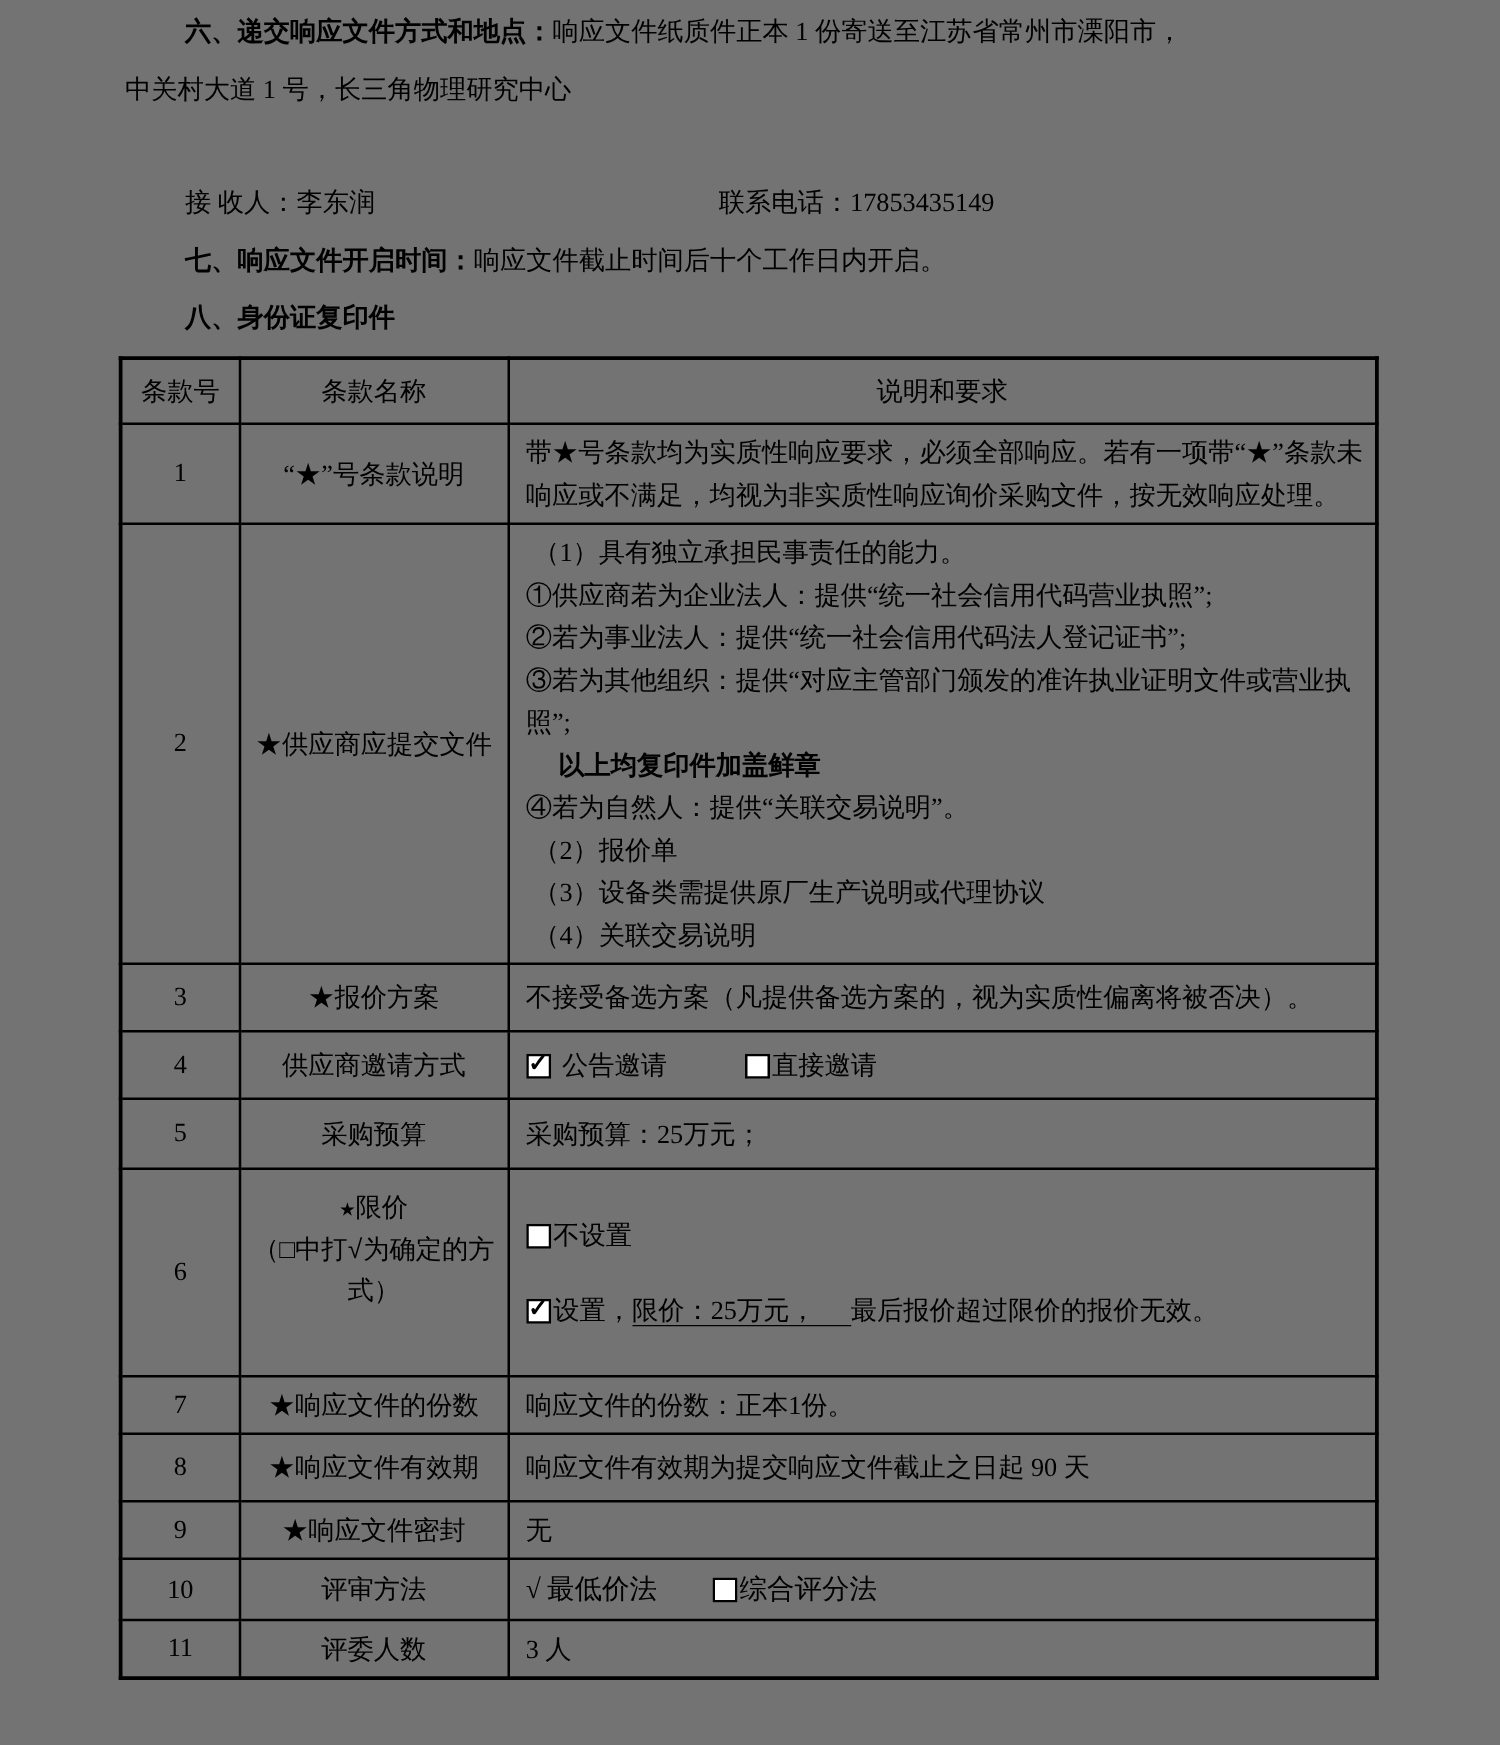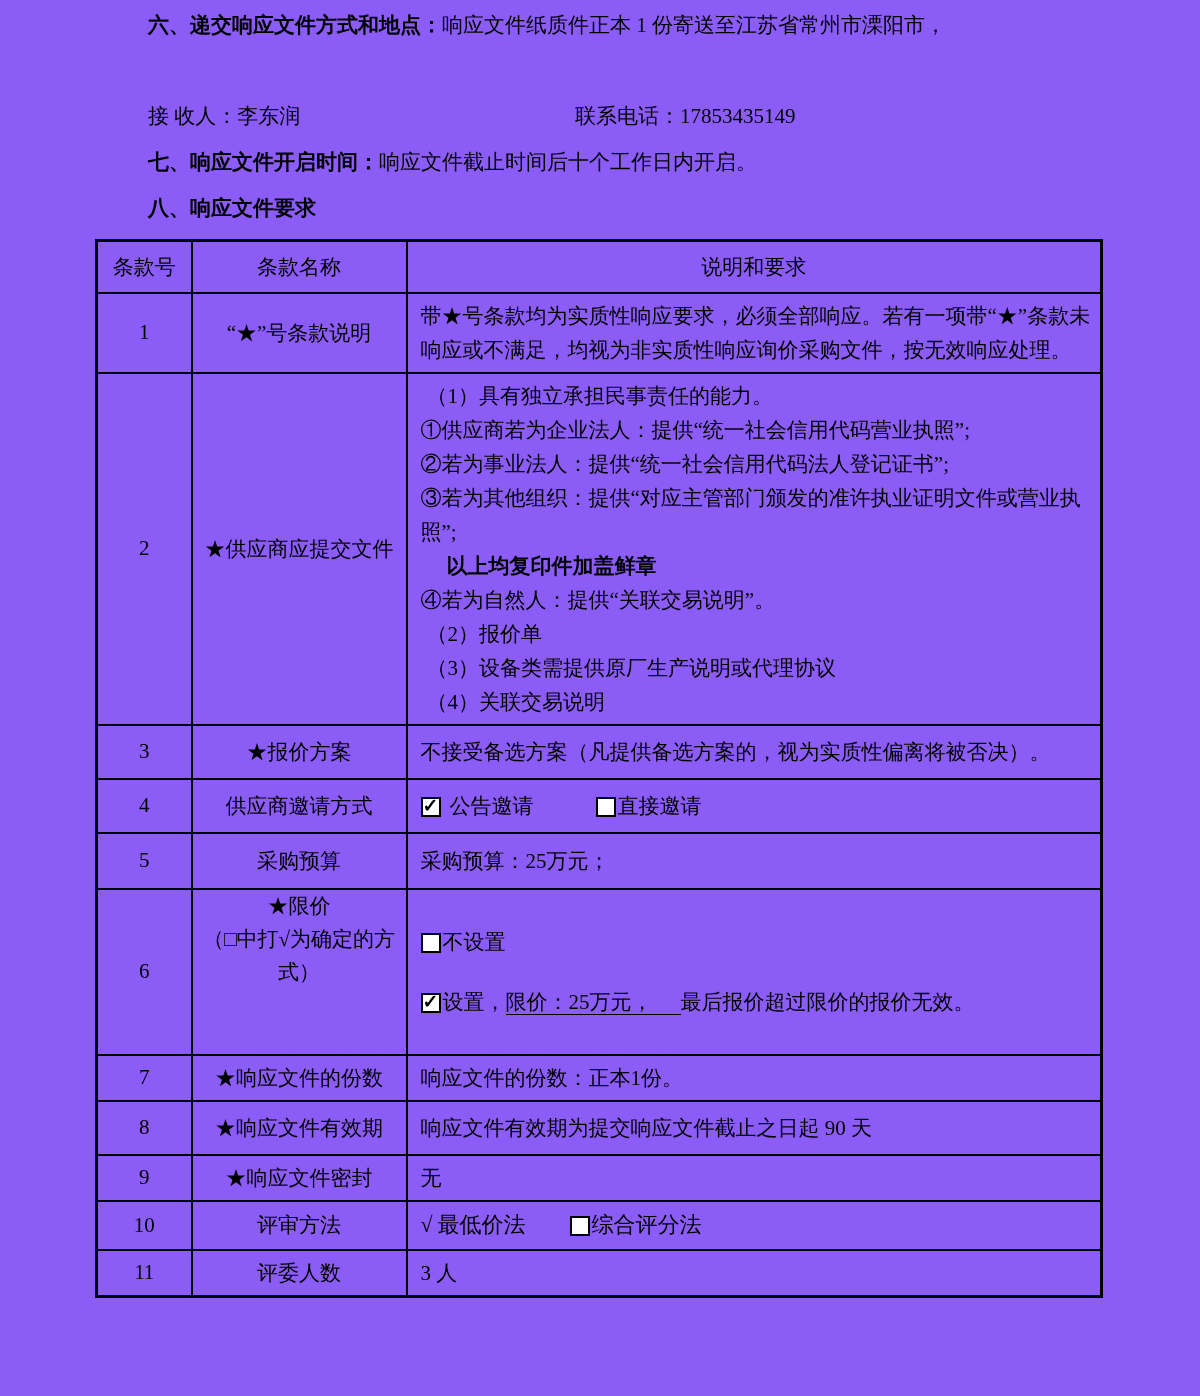--- a/index.html
+++ b/index.html
@@ -2,21 +2,21 @@
 <html><head>
 <meta charset="utf-8">
 <style>
   * { box-sizing: border-box; }
   html,body { margin:0; padding:0; }
   body {
     width:1200px; height:1396px; background:#ffffff; color:#000000;
     font-family:"Liberation Serif","DejaVu Serif",serif;
     font-size:21px;
   }
-  .page { position:relative; width:1200px; height:1396px; overflow:hidden; background:#8b5cf6; }
+  .page { position:relative; width:1200px; height:1396px; overflow:hidden; background:#737373; }
 
   
   .intro { padding:12px 100px 0 100px; }
   .iline { line-height:26px; margin:0 0 20px 0; }
   .iline.tight { margin-bottom:18px; }
   .ind { padding-left:48px; }
   .bold { font-weight:700; }
   .contact-left { display:inline-block; width:427px;margin-top:45px; }
 
   
@@ -41,21 +41,21 @@
   tr.rh10 td { height:49px; }
   tr.rh11 td { height:42px; }
   tr.rh12 td { height:44px; }
   tr.rh13 td { height:50px; }
 
   .desc-r2 { line-height:34px; padding-top:8px; padding-bottom:8px; }
   .desc-r2 .ln { line-height:34px; }
   .in-a { padding-left:6px; }
   .in-b { padding-left:26px;font-weight:bold; }
 
-  td.name-r6 { vertical-align:top; padding-top:0; line-height:33px; }
+  td.name-r6 { vertical-align:top; padding-top:16px; line-height:33px;font-family:Liberation Mono, monospace; }
   .r6-opt1 { margin:0 0 26px 0; }
 
   
   .cb {
     display:inline-block; width:20px; height:20px; border:2px solid #000;
     vertical-align:-4px; text-align:center; position:relative; background:#fff;
   }
   .cb .mk { position:absolute; left:0; top:-4px; width:100%; font-size:19px; line-height:22px; font-weight:700; }
   .cb.mr { margin-right:9px; }
   .cb.mr2 { margin-right:2px; }
@@ -73,28 +73,31 @@
 </style>
 </head>
 <body>
 
 <div class="page">
 
   <div class="intro">
     <div class="iline ind">
       <span class="bold">六、递交响应文件方式和地点：</span><span>响应文件纸质件正本 1 份寄送至江苏省常州市溧阳市，</span>
     </div>
+    <div class="iline">
+      <span>中关村大道 1 号，长三角物理研究中心</span>
+    </div>
     <div class="iline ind">
       <span class="contact-left"><span>接 收人：</span><span>李东润</span></span><span>联系电话：</span><span>17853435149</span>
     </div>
     <div class="iline ind">
       <span class="bold">七、响应文件开启时间：</span><span>响应文件截止时间后十个工作日内开启。</span>
     </div>
     <div class="iline ind tight bold">
-      <span>八、响应文件要求</span>
+      <span>八、身份证复印件</span>
     </div>
   </div>
 
   <div class="tblwrap">
     <table class="req">
       <colgroup>
           <col class="c1">
           <col class="c2">
           <col class="c3">
         </colgroup>

